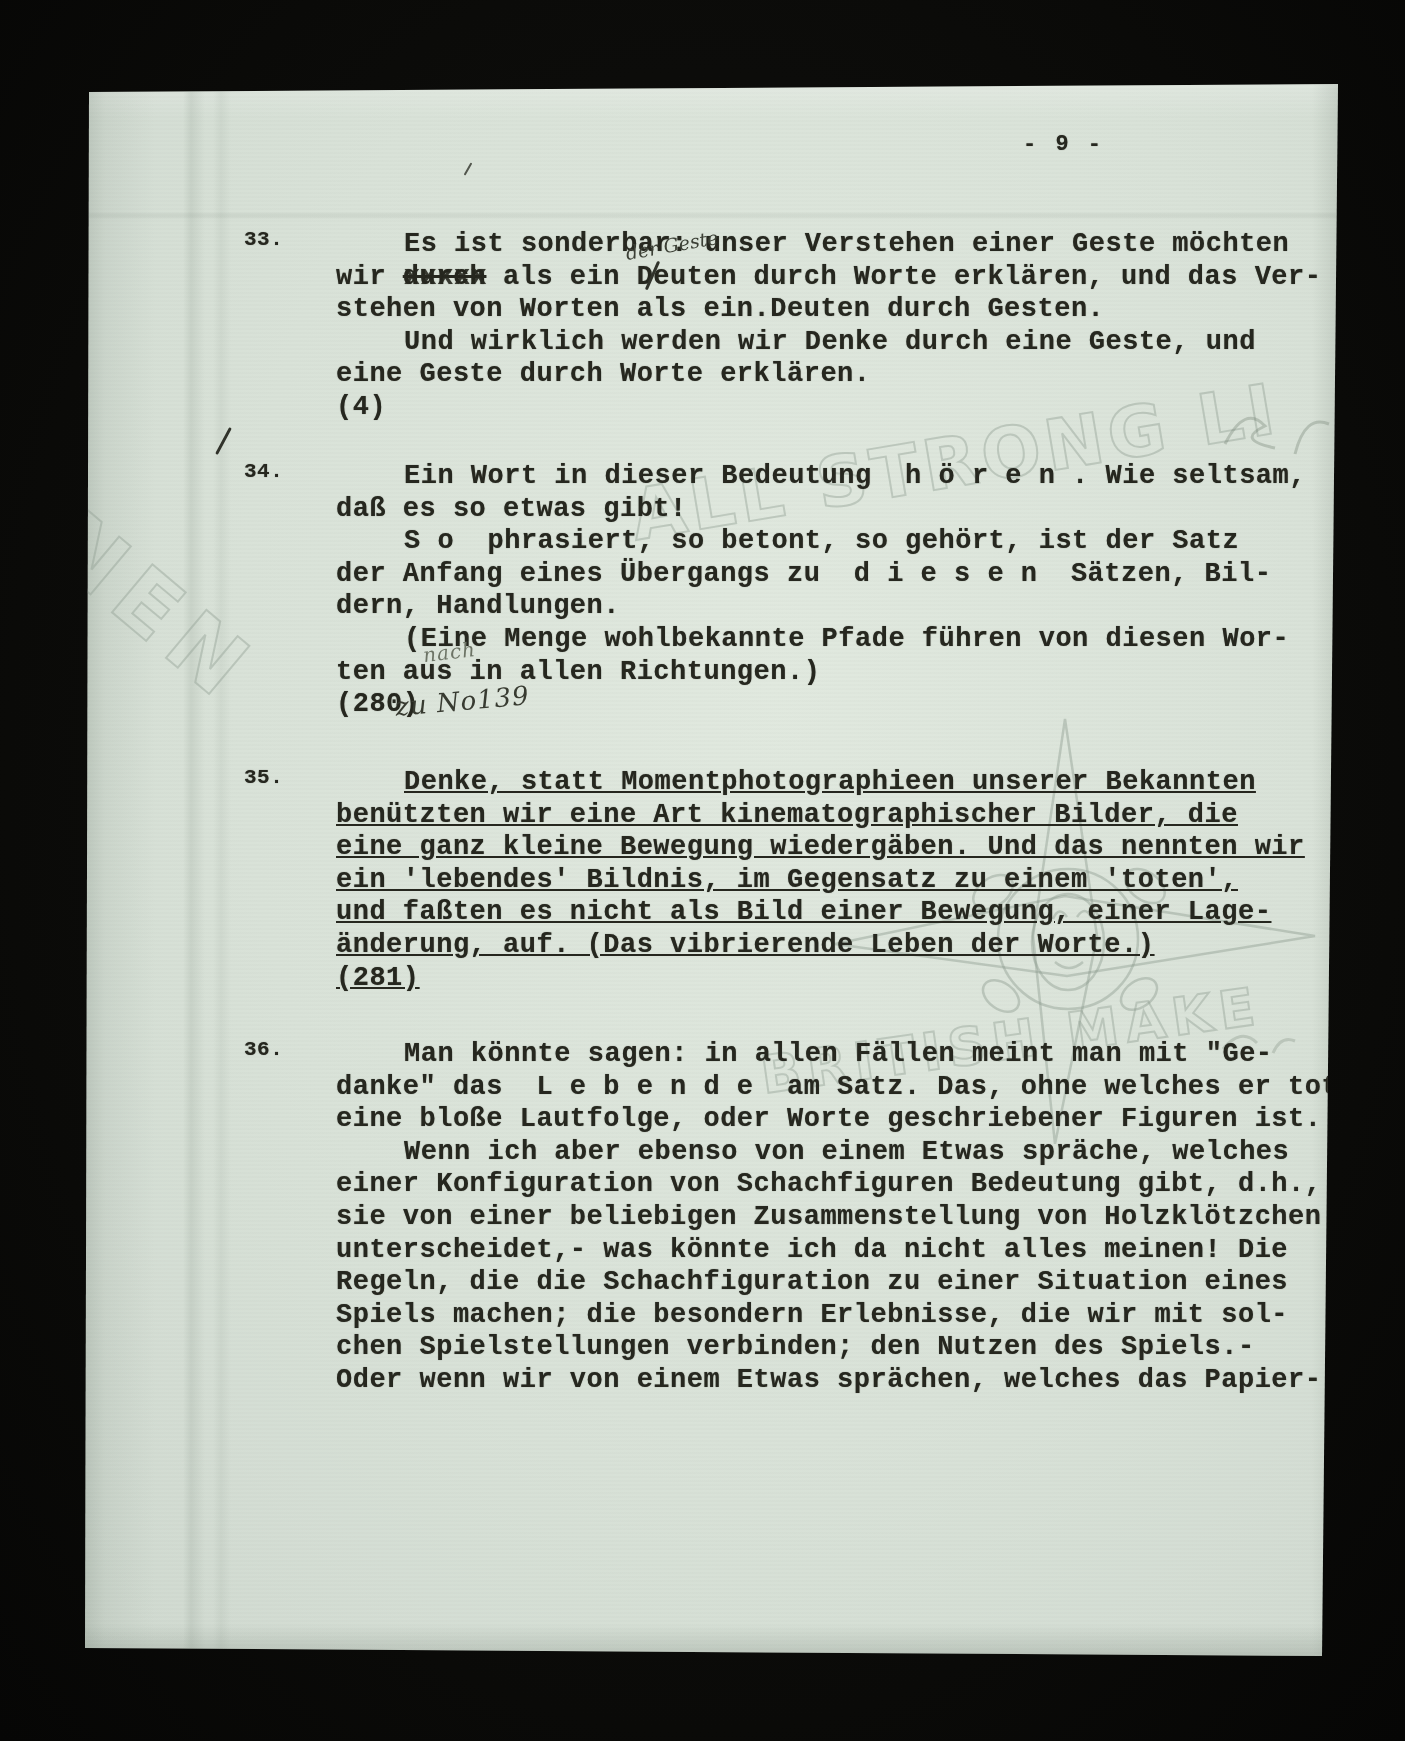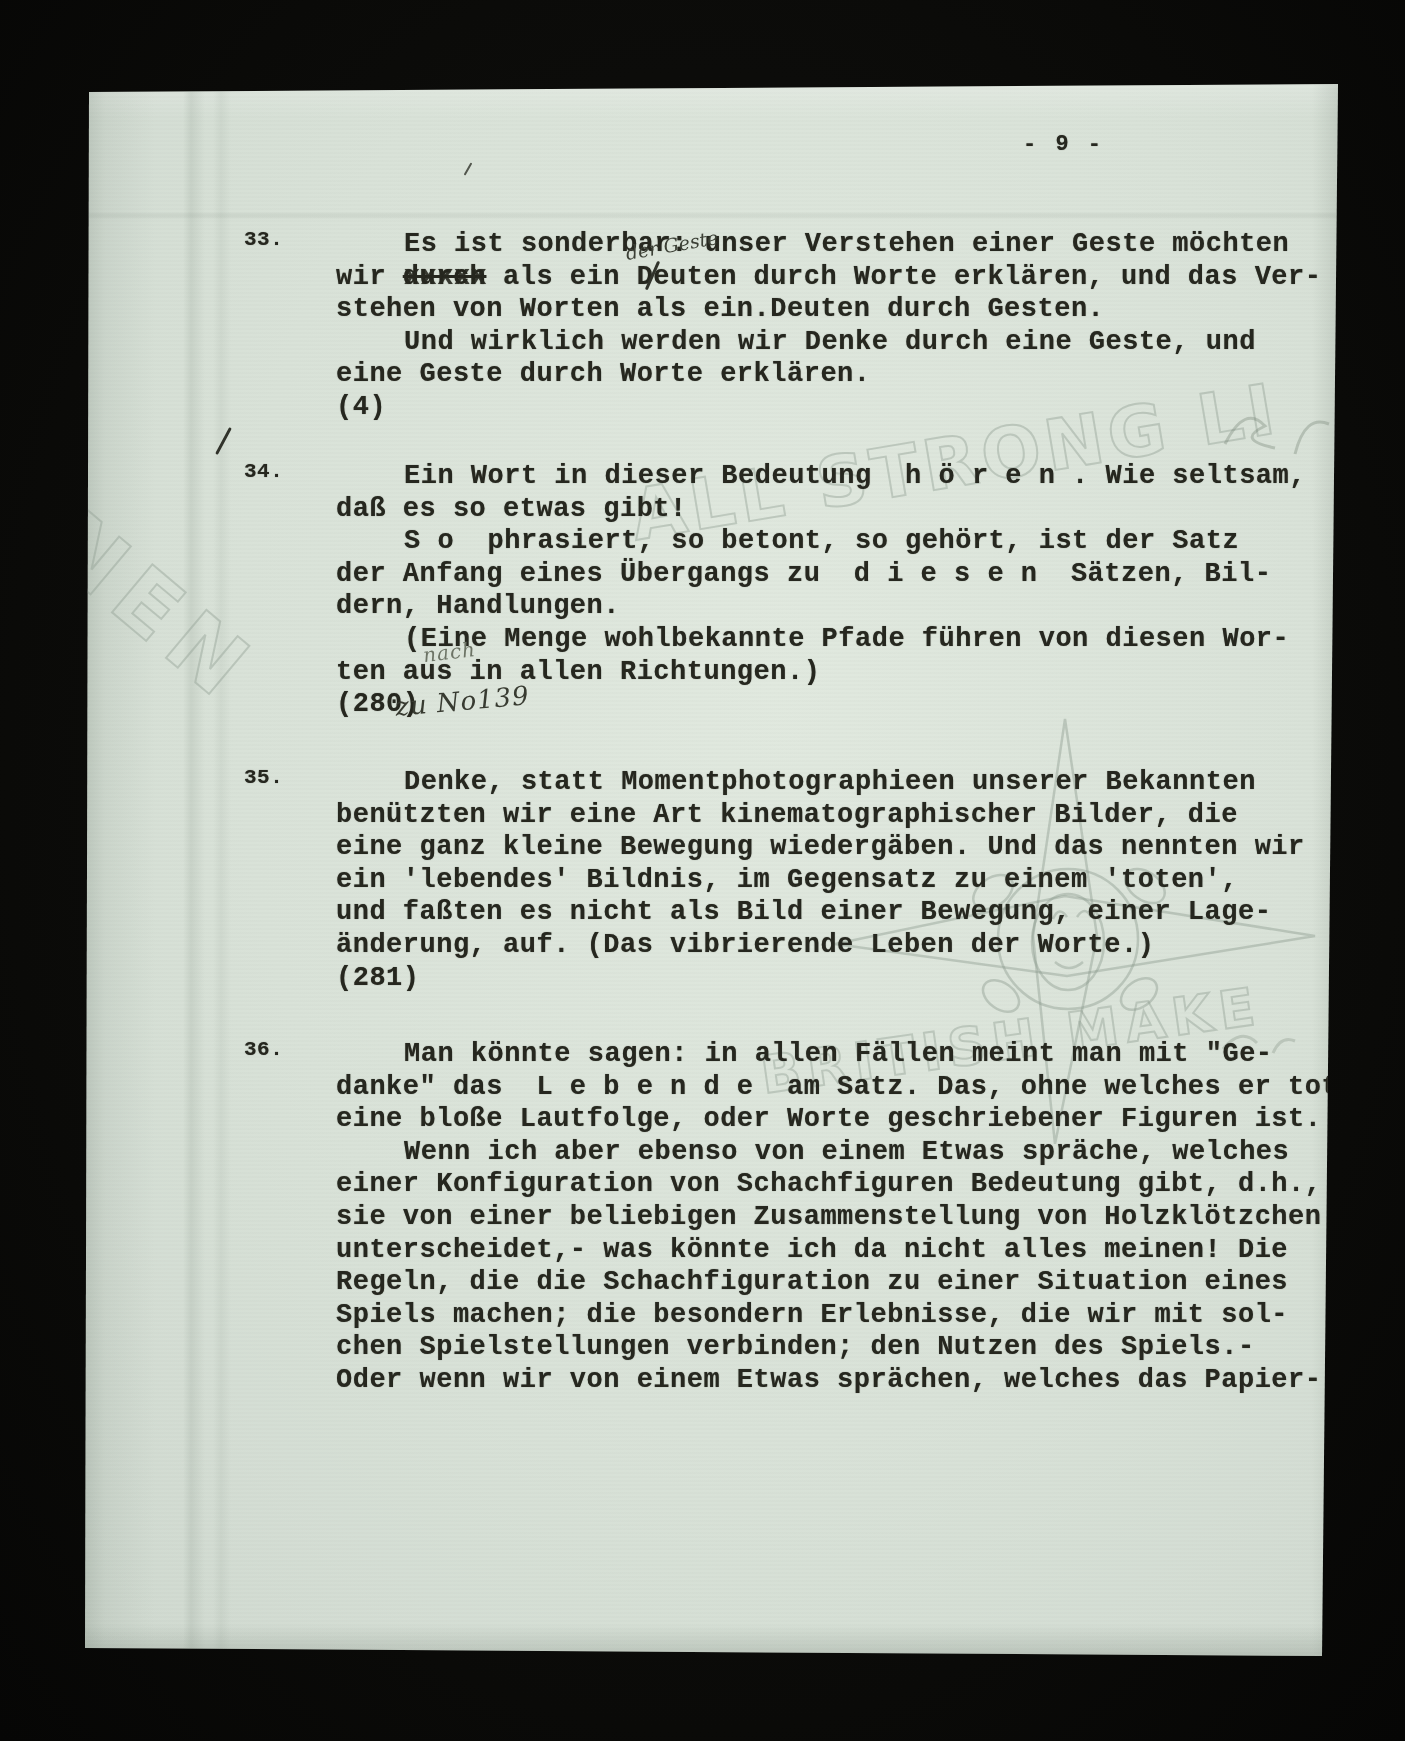--- a/index.html
+++ b/index.html
@@ -41,21 +41,21 @@
   .wm-make{left:672px;top:962px;font-size:52px;letter-spacing:7px;transform:rotate(-8deg);transform-origin:left top;}
   .wm-emblem{position:absolute;left:730px;top:540px;z-index:1;pointer-events:none;}
   .scribble{position:absolute;z-index:1;pointer-events:none;}
   
   .typed{color:#26271f;text-shadow:0 0 1px rgba(35,36,28,0.55);}
   .page-number{
     position:absolute;left:938px;top:48px;z-index:3;
     font-size:22px;letter-spacing:3px;font-weight:bold;white-space:pre;
   }
   .section{position:absolute;left:133px;width:1040px;z-index:3;margin-left:26px;}
-  .sec-33{top:144px;} .sec-34{top:376px;} .sec-35{top:682px;} .sec-36{top:954px;}
+  .sec-33{top:144px;} .sec-34{top:376px;} .sec-35{top:682px;text-decoration:underline;} .sec-36{top:954px;}
   .sec-num{position:absolute;left:0;top:0;font-size:21px;font-weight:bold;letter-spacing:0.5px;}
   .sec-body{margin-left:92px;}
   .tline{height:32.6px;line-height:32.6px;font-size:27px;font-weight:bold;letter-spacing:0.5px;white-space:pre;}
   .tline.indent{padding-left:68px;}
   .struck{position:relative;display:inline-block;text-decoration:line-through;text-decoration-thickness:3px;}
   .struck::after{content:"xxxxx";position:absolute;left:1px;top:0;color:#26271f;opacity:0.9;}
   
   .ann{
     position:absolute;z-index:4;font-family:"DejaVu Serif", serif;font-style:italic;
     white-space:pre;pointer-events:none;

